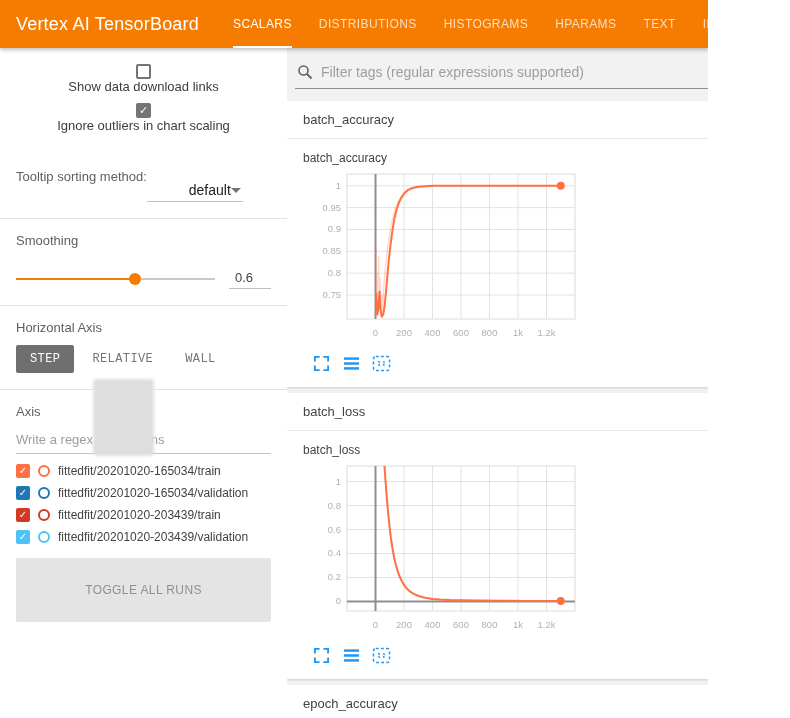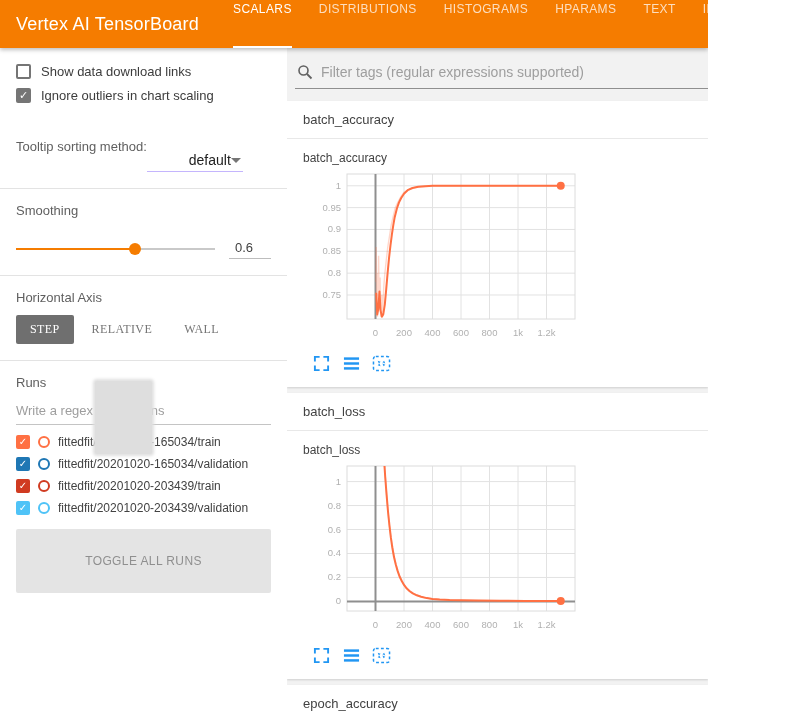--- a/index.html
+++ b/index.html
@@ -5,49 +5,49 @@
   * { margin:0; padding:0; box-sizing:border-box; }
   html,body { background:#fff; }
   body { font-family:"Liberation Sans", sans-serif; }
   .app { position:relative; width:708px; height:718px; overflow:hidden; background:#86efac; }
 
   
   header.toolbar { height:48px; background:#f57c00; display:flex; align-items:stretch; padding:0 16px 0 16px;
     box-shadow:0 2px 4px rgba(0,0,0,.25); position:relative; z-index:10; }
   .app-title { align-self:center; color:#fff; font-size:18px; font-weight:500; letter-spacing:.2px; white-space:nowrap; margin-right:34px; }
   nav.tabs { display:flex; align-items:stretch; gap:27px; }
-  .tab { display:flex; align-items:flex-start; color:rgba(255,255,255,.75); font-size:12px; font-weight:500;
+  .tab { display:flex; align-items:center; color:rgba(255,255,255,.75); font-size:12px; font-weight:500;
     letter-spacing:.4px; cursor:pointer; border-bottom:2px solid transparent; padding-top:2px; white-space:nowrap; }
   .tab.active { color:#fff; border-bottom-color:#fff; }
 
   
   .body { display:flex; height:670px; }
   aside.sidebar { width:287px; min-width:287px; background:#fff; padding:16px 16px 0 16px; font-size:13px; color:#424242; overflow:hidden; }
   main.main { flex:1; background:#f2f2f2; padding:10px 0 0 0; overflow:hidden; }
 
   
-  .cbrow { display:flex; align-items:center; gap:10px; margin-bottom:9px; cursor:pointer; }
+  .cbrow { display:flex; align-items:center; margin-bottom:9px; cursor:pointer;flex-direction:column; }
   .cbx { width:15px; height:15px; border-radius:2px; border:2px solid #757575; background:#fff; flex:none;
     display:flex; align-items:center; justify-content:center; font-size:11px; line-height:1; color:#fff; }
   .cbx.checked { border-color:transparent; }
   .cblabel { font-size:13px; color:#3c3c3c; }
   .row-tooltip { display:flex; align-items:center; gap:0; margin:18px 0 2px 0; color:#5f5f5f; }
   .select { display:flex; align-items:center; justify-content:flex-end; width:96px; border-bottom:1px solid #c4b5fd;
     padding:2px 2px 3px 2px; cursor:pointer; color:#212121; font-size:14px;margin-top:29px; }
   .caret { width:0; height:0; border-left:5px solid transparent; border-right:5px solid transparent; border-top:5px solid #757575; }
   .divider { border-top:1px solid #e3e3e3; margin:16px -16px 14px -16px; }
   .seclabel { color:#5f5f5f; font-size:13px; margin-bottom:10px; }
   .slider-row { display:flex; align-items:center; gap:14px; margin:20px 0 4px 0; }
   .slider { position:relative; flex:1; height:14px; cursor:pointer; }
   .slider .track { position:absolute; top:6px; left:0; right:0; height:2px; background:#c9c9c9; }
   .slider .fill { position:absolute; top:6px; left:0; width:60%; height:2px; background:#f57c00; }
   .slider .thumb { position:absolute; top:1px; left:calc(60% - 6px); width:12px; height:12px; border-radius:50%; background:#f57c00; }
   .smooth-val { width:42px; text-align:left; border-bottom:1px solid #bdbdbd; padding:2px 2px 3px 6px; font-size:13px; color:#424242; }
   .axis-group { display:flex; align-items:center; gap:4px; margin-bottom:4px; }
-  .axis-btn { font-size:12px; letter-spacing:.4px; color:#757575; padding:7px 14px; border-radius:2px; cursor:pointer; border:none; background:transparent; font-family:Liberation Serif, serif; }
+  .axis-btn { font-size:12px; letter-spacing:.4px; color:#757575; padding:7px 14px; border-radius:2px; cursor:pointer; border:none; background:transparent; font-family:Liberation Mono, monospace; }
   .axis-btn.active { background:#6f6f6f; color:#fff; }
   .regex-input { width:100%; border:none; border-bottom:1px solid #c4c4c4; font-size:13px; padding:3px 0 6px 0;
     color:#424242; outline:none; background:transparent; font-family:inherit; margin-bottom:10px; }
   .regex-input::placeholder { color:#9e9e9e; }
   .runlist { position:relative; }
   .runrow { display:flex; align-items:center; gap:8px; margin-bottom:8px; cursor:pointer; }
   .runcb { width:14px; height:14px; border-radius:2px; flex:none; display:flex; align-items:center; justify-content:center;
     color:#fff; font-size:10px; line-height:1; }
   .runradio { width:12px; height:12px; border-radius:50%; border:2px solid; flex:none; background:#fff; }
   .runlabel { font-size:12px; color:#424242; white-space:nowrap; overflow:hidden; }
@@ -140,21 +140,21 @@
 
       <div class="seclabel">Horizontal Axis</div>
       <div class="axis-group">
         <button class="axis-btn active">STEP</button>
         <button class="axis-btn">RELATIVE</button>
         <button class="axis-btn">WALL</button>
       </div>
 
       <div class="divider"></div>
 
-      <div class="seclabel">Runs</div>
+      <div class="seclabel">Axis</div>
       <input class="regex-input" placeholder="Write a regex to filter runs" style="">
 
       <div class="runlist" id="runlist">
           <div class="runrow">
             <span class="runcb" style="background: rgb(255, 112, 67);">✓</span>
             <span class="runradio" style="border-color: rgb(255, 112, 67);"></span>
             <span class="runlabel">fittedfit/20201020-165034/train</span>
           </div>
           <div class="runrow">
             <span class="runcb" style="background: rgb(31, 119, 180);">✓</span>

